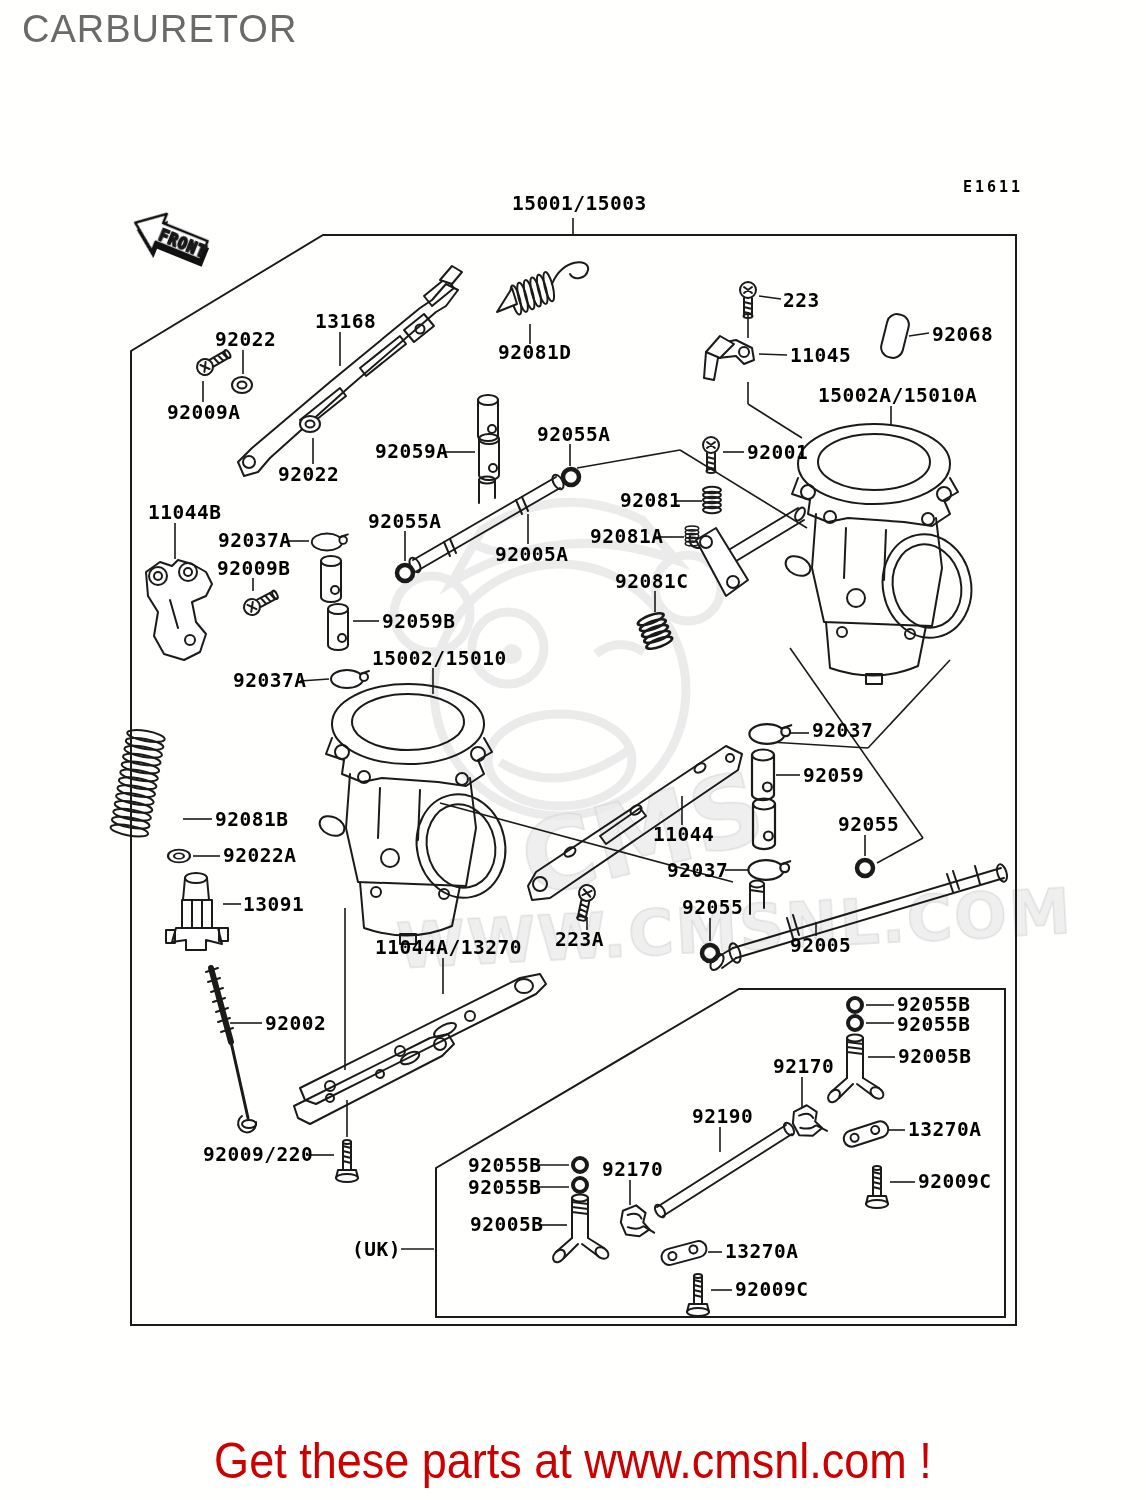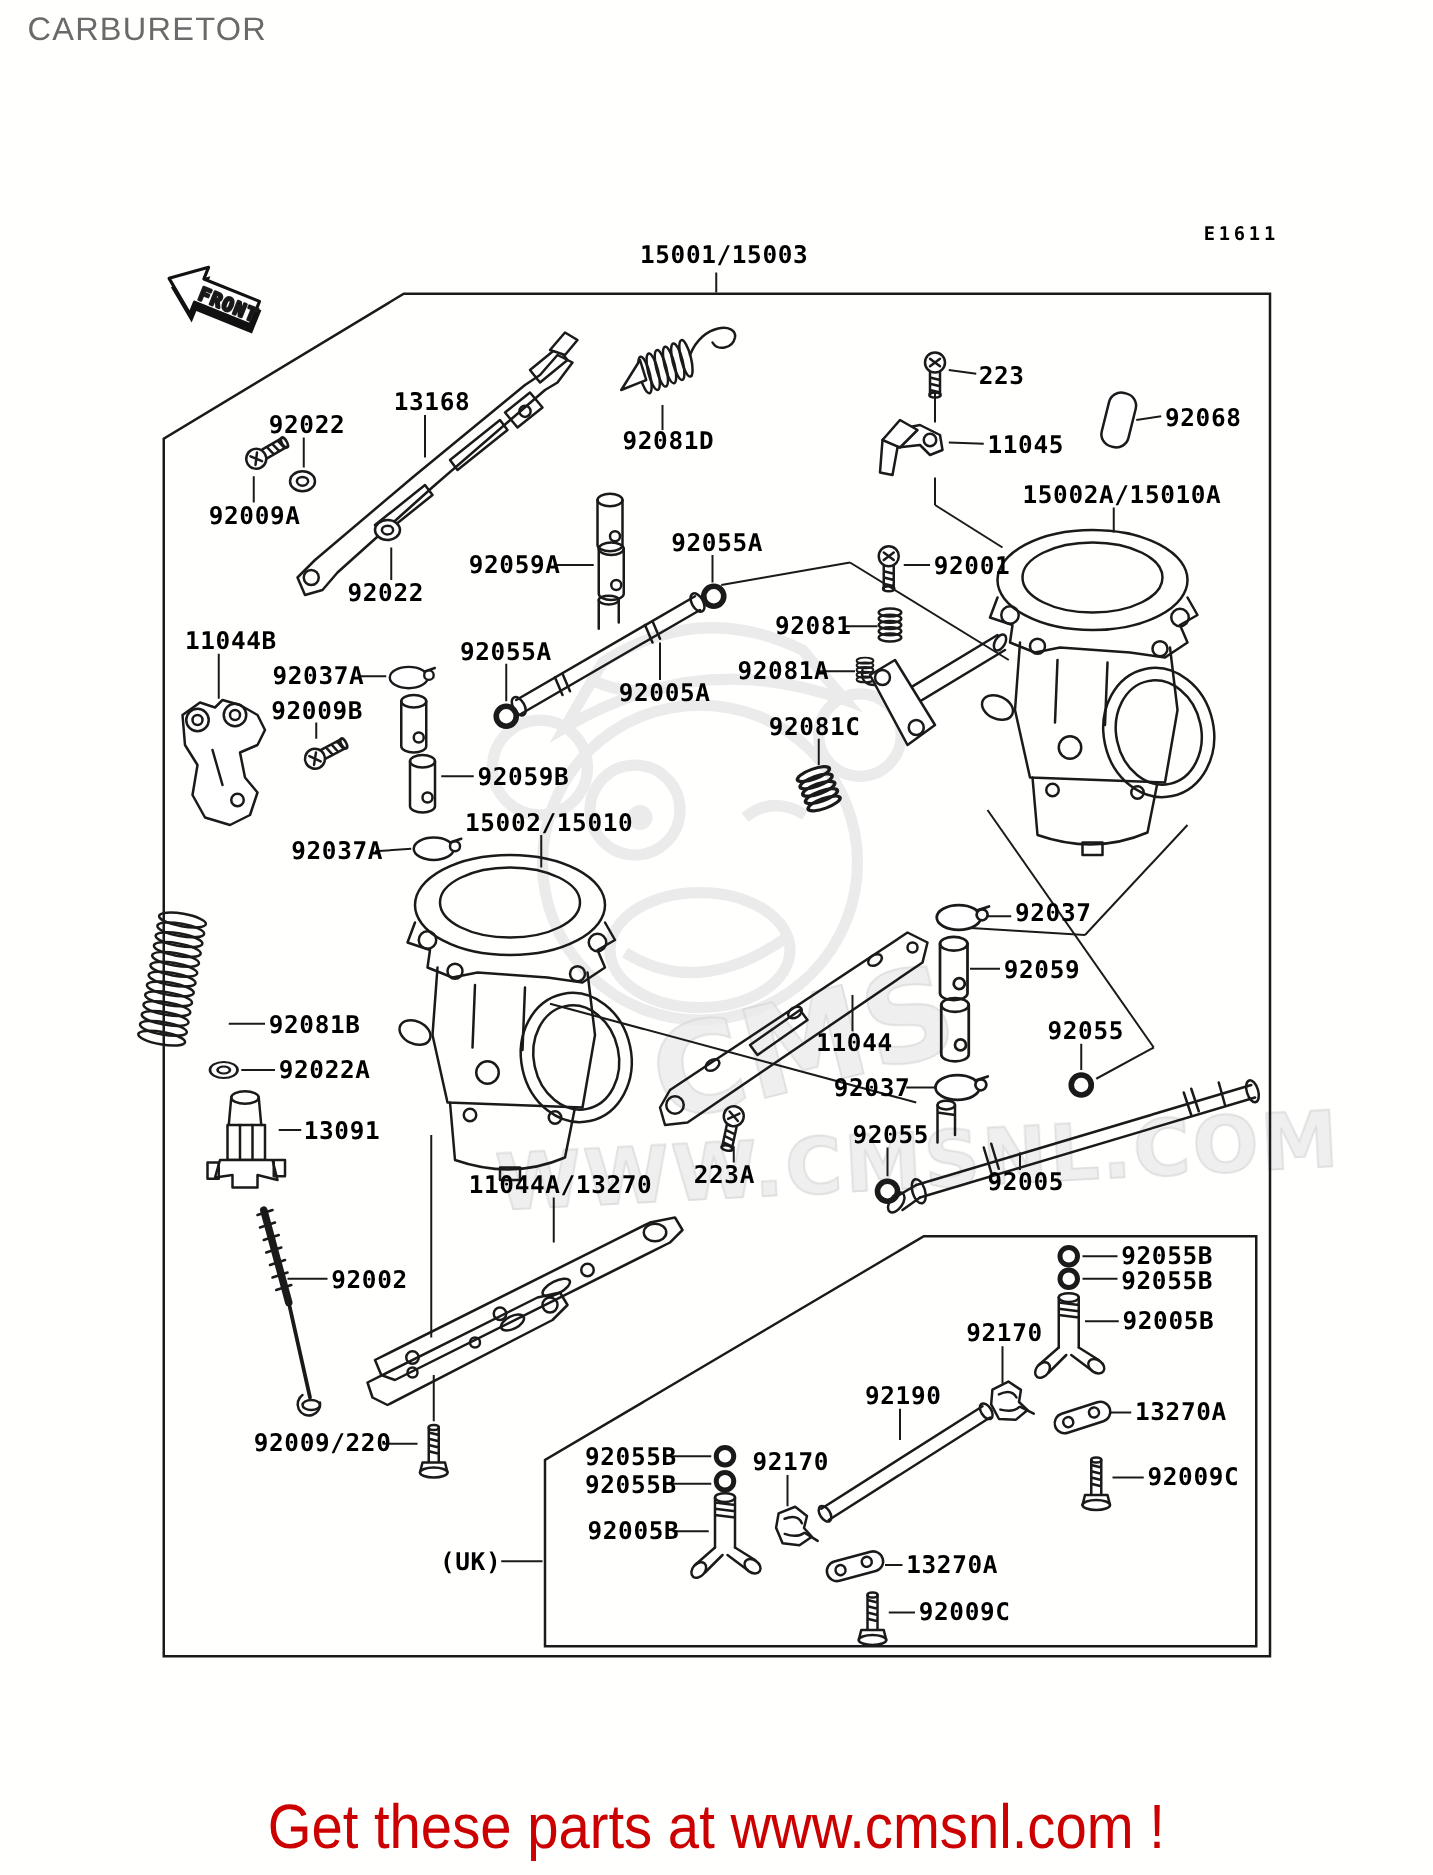--- a/index.html
+++ b/index.html
@@ -1,18 +1,18 @@
 <!DOCTYPE html>
 <html><head>
 <meta charset="utf-8">
 <style>
   html,body{margin:0;padding:0;background:#ffffff;}
   .stage{position:relative;width:1146px;height:1500px;background:#fffffe;overflow:hidden;
          font-family:"Liberation Sans",sans-serif;}
-  .page-title{position:absolute;left:22px;top:8px;font-size:26px;letter-spacing:1px;
+  .page-title{position:absolute;left:22px;top:8px;font-size:38px;letter-spacing:1px;
               color:#6a6a6a;font-weight:400;}
   .footer{position:absolute;left:0;top:1432px;width:100%;text-align:center;
           font-size:50px;color:#cc0000;transform:scaleX(0.9);transform-origin:center;
           font-weight:400;}
   svg.diagram{position:absolute;left:0;top:0;}
   #labels-layer text{font-family:"DejaVu Sans Mono",monospace;font-weight:700;
                      font-size:19.5px;fill:#000;letter-spacing:0.5px;}
   .techtext{font-family:"DejaVu Sans Mono",monospace;font-weight:700;fill:#000;}
   .wmtext{font-family:"DejaVu Sans",sans-serif;font-weight:800;}
 </style>

